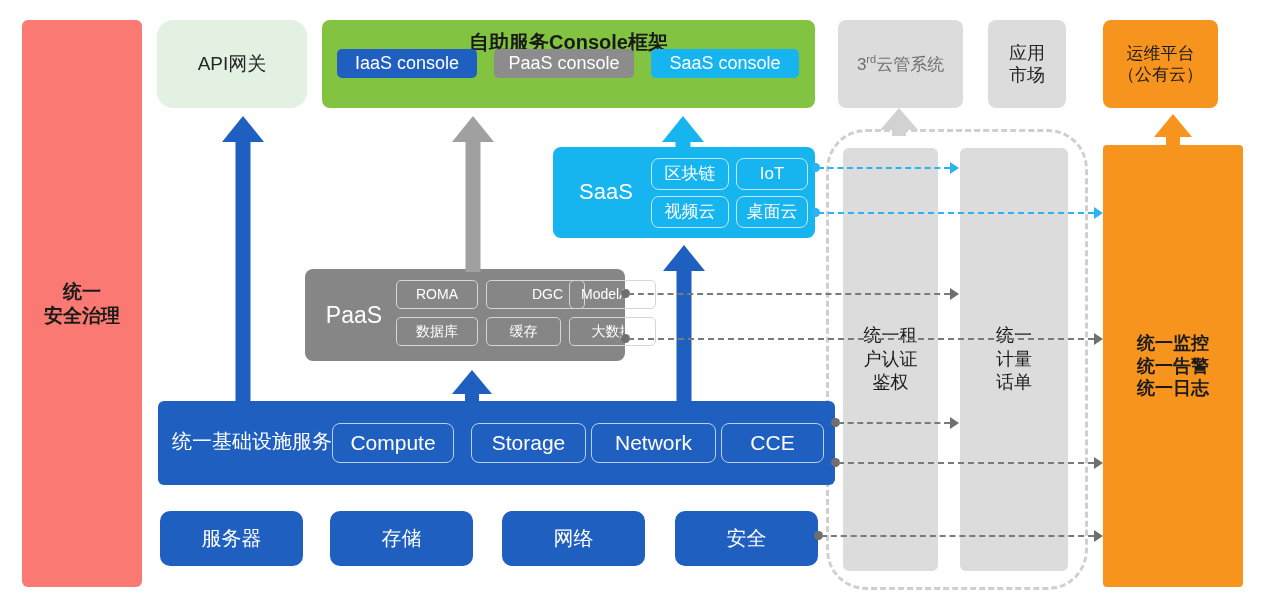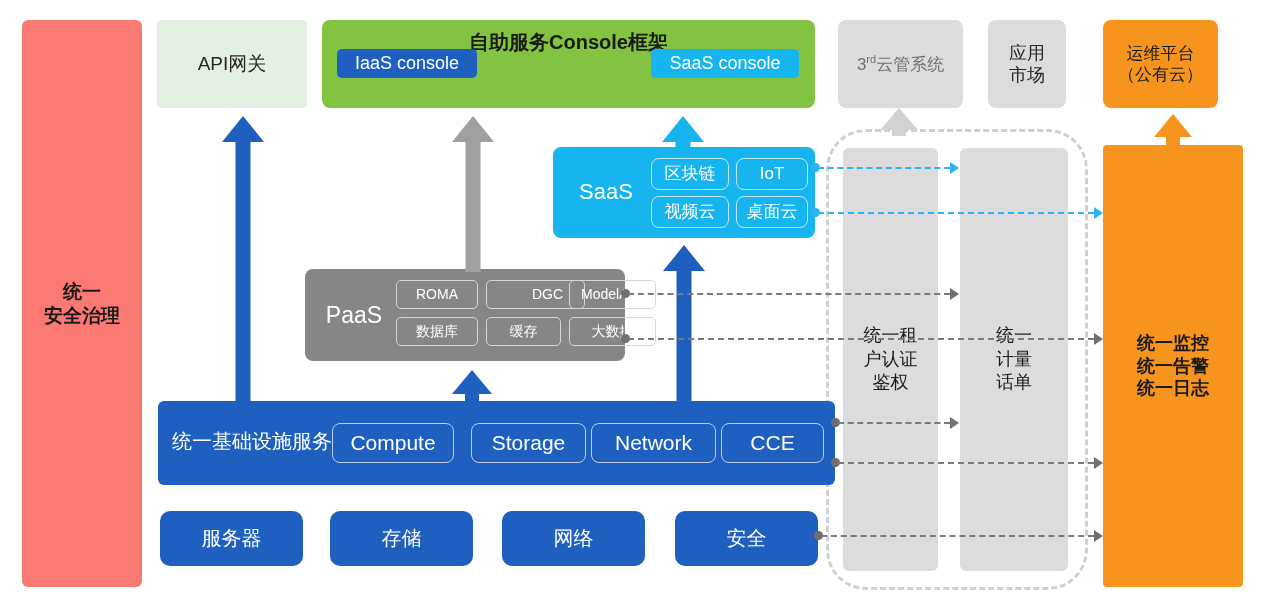--- a/index.html
+++ b/index.html
@@ -16,21 +16,21 @@
   
   .gov{
     left:22px;top:20px;width:120px;height:567px;
     background:#fa7973;border-radius:6px;
     color:#1a1a1a;font-size:19px;font-weight:600;
   }
 
   
   .apigw{
     left:157px;top:20px;width:150px;height:88px;
-    background:#e3f1e2;border-radius:4px;
+    background:#e3f1e2;border-radius:16px;
     color:#262626;font-size:19px;
   }
 
   
   .console-frame{
     left:322px;top:20px;width:493px;height:88px;
     background:#82c341;border-radius:8px;
     display:block;
   }
   .console-title{
@@ -167,20 +167,21 @@
 安全治理</span>
   </div>
 
   <div class="box apigw">
     <span>API网关</span>
   </div>
 
   <div class="box console-frame">
     <div class="console-title">自助服务Console框架</div>
     <div class="console-chip chip-iaas">IaaS console</div>
+    <div class="console-chip chip-paas">PaaS console</div>
     <div class="console-chip chip-saas">SaaS console</div>
   </div>
 
   <div class="box third">
     <span><span>3</span><sup>rd</sup><span>云管系统</span></span>
   </div>
 
   <div class="box appmkt">
     <span style="white-space:pre-line;">应用
 市场</span>

